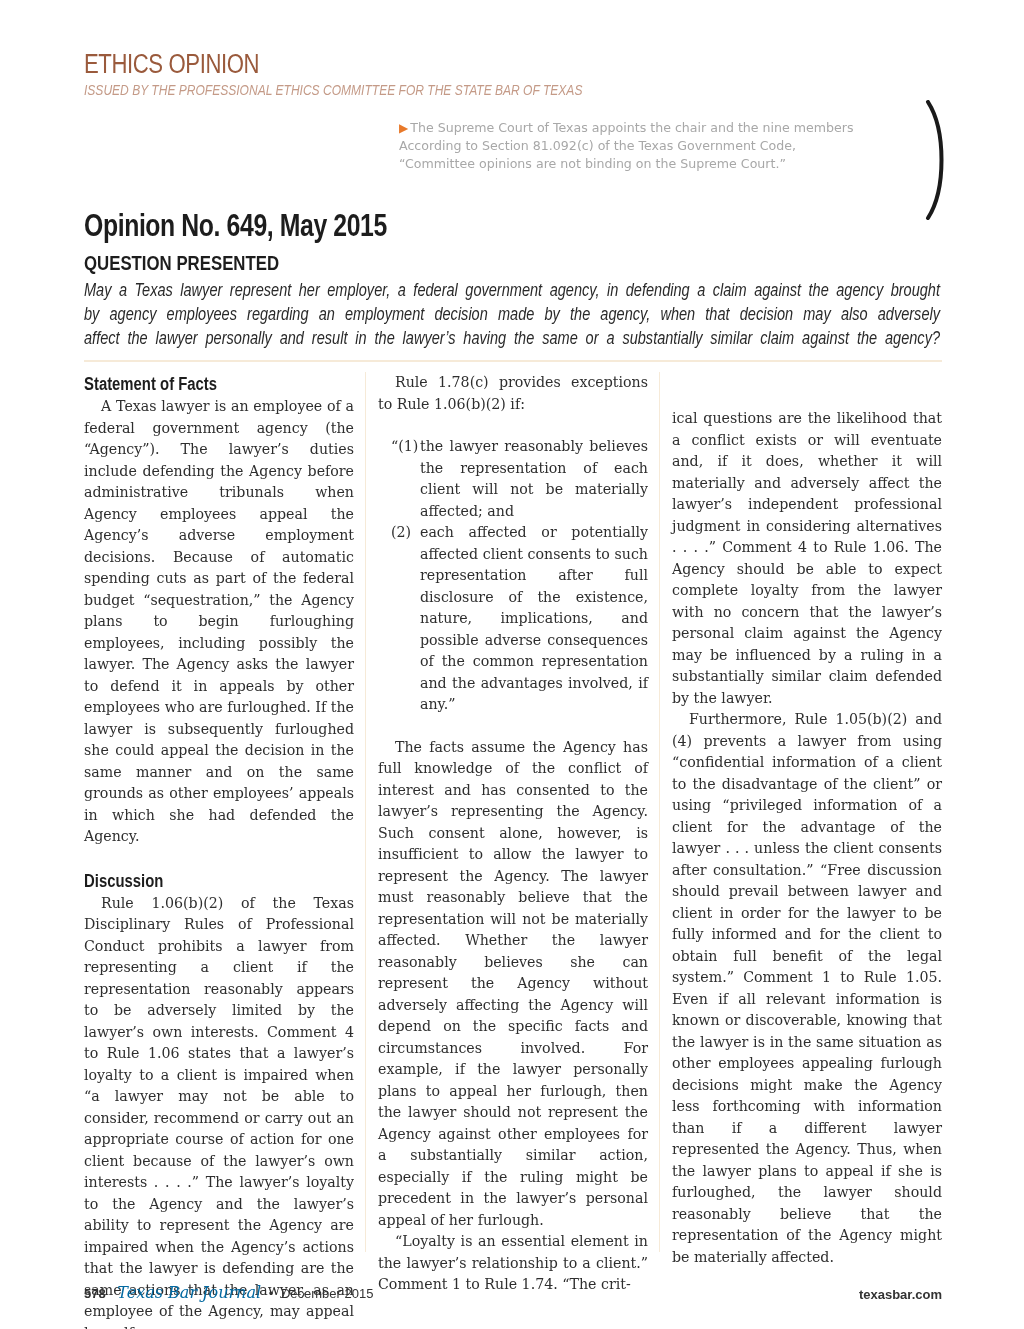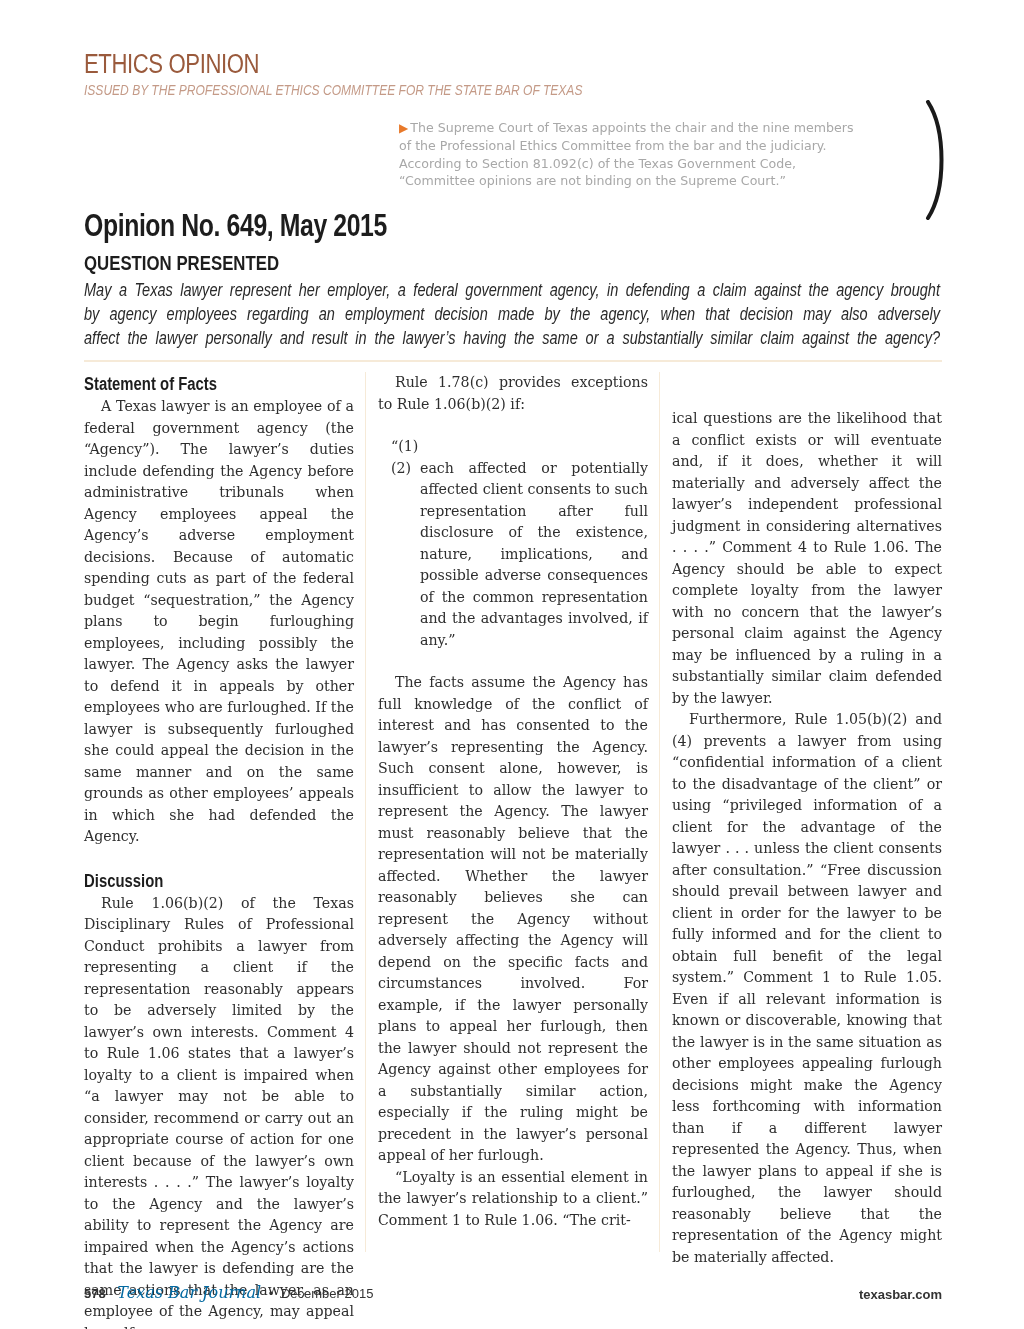--- a/index.html
+++ b/index.html
@@ -49,21 +49,20 @@
 </head>
 <body>
 
 <div class="page">
 
   <div class="kicker">ETHICS OPINION</div>
   <div class="issued">ISSUED BY THE PROFESSIONAL ETHICS COMMITTEE FOR THE STATE BAR OF TEXAS</div>
 
   <div class="note">
     <div><span class="tri">▶</span><span>The Supreme Court of Texas appoints the chair and the nine members</span></div>
-    <div>of the Professional Ethics Committee from the bar and the judiciary.</div>
     <div>According to Section 81.092(c) of the Texas Government Code,</div>
     <div>“Committee opinions are not binding on the Supreme Court.”</div>
   </div>
   <svg class="paren" viewBox="0 0 30 120">
     <path d="M8 2 C 26 30, 26 90, 8 118" stroke="#1a1a1a" stroke-width="4" fill="none" stroke-linecap="round"></path>
   </svg>
 
   <div class="opinion-title">Opinion No. 649, May 2015</div>
   <div class="qp-head">QUESTION PRESENTED</div>
   <div class="question">
@@ -82,28 +81,29 @@
     <div class="gap"></div>
     <div class="sec-head">Discussion</div>
     <p class="ind">Rule 1.06(b)(2) of the Texas Disciplinary Rules of Professional Conduct prohibits a lawyer from representing a client if the representation reasonably appears to be adversely limited by the lawyer’s own interests. Comment 4 to Rule 1.06 states that a lawyer’s loyalty to a client is impaired when “a lawyer may not be able to consider, recommend or carry out an appropriate course of action for one client because of the lawyer’s own interests . . . .” The lawyer’s loyalty to the Agency and the lawyer’s ability to represent the Agency are impaired when the Agency’s actions that the lawyer is defending are the same actions that the lawyer, as an employee of the Agency, may appeal herself.</p>
   </div>
 
   <div class="col col2">
     <p class="ind">Rule 1.78(c) provides exceptions to Rule 1.06(b)(2) if:</p>
     <div class="gap"></div>
     <div class="list-item">
       <span class="num">“(1)</span>
+      <span class="txt">the lawyer reasonably believes the representation of each client will not be materially affected; and</span>
     </div>
     <div class="list-item">
       <span class="num">(2)</span>
       <span class="txt">each affected or potentially affected client consents to such representation after full disclosure of the existence, nature, implications, and possible adverse consequences of the common representation and the advantages involved, if any.”</span>
     </div>
     <div class="gap"></div>
     <p class="ind">The facts assume the Agency has full knowledge of the conflict of interest and has consented to the lawyer’s representing the Agency. Such consent alone, however, is insufficient to allow the lawyer to represent the Agency. The lawyer must reasonably believe that the representation will not be materially affected. Whether the lawyer reasonably believes she can represent the Agency without adversely affecting the Agency will depend on the specific facts and circumstances involved. For example, if the lawyer personally plans to appeal her furlough, then the lawyer should not represent the Agency against other employees for a substantially similar action, especially if the ruling might be precedent in the lawyer’s personal appeal of her furlough.</p>
-    <p class="ind">“Loyalty is an essential element in the lawyer’s relationship to a client.” Comment 1 to Rule 1.06. “The crit-</p>
+    <p class="ind">“Loyalty is an essential element in the lawyer’s relationship to a client.” Comment 1 to Rule 1.74. “The crit-</p>
   </div>
 
   <div class="col col3">
     <p>ical questions are the likelihood that a conflict exists or will eventuate and, if it does, whether it will materially and adversely affect the lawyer’s independent professional judgment in considering alternatives . . . .” Comment 4 to Rule 1.06. The Agency should be able to expect complete loyalty from the lawyer with no concern that the lawyer’s personal claim against the Agency may be influenced by a ruling in a substantially similar claim defended by the lawyer.</p>
     <p class="ind">Furthermore, Rule 1.05(b)(2) and (4) prevents a lawyer from using “confidential information of a client to the disadvantage of the client” or using “privileged information of a client for the advantage of the lawyer . . . unless the client consents after consultation.” “Free discussion should prevail between lawyer and client in order for the lawyer to be fully informed and for the client to obtain full benefit of the legal system.” Comment 1 to Rule 1.05. Even if all relevant information is known or discoverable, knowing that the lawyer is in the same situation as other employees appealing furlough decisions might make the Agency less forthcoming with information than if a different lawyer represented the Agency. Thus, when the lawyer plans to appeal if she is furloughed, the lawyer should reasonably believe that the representation of the Agency might be materially affected.</p>
   </div>
 
   <div class="footer">
     <span class="pg">578</span>
     <span class="journal">Texas Bar Journal</span>

